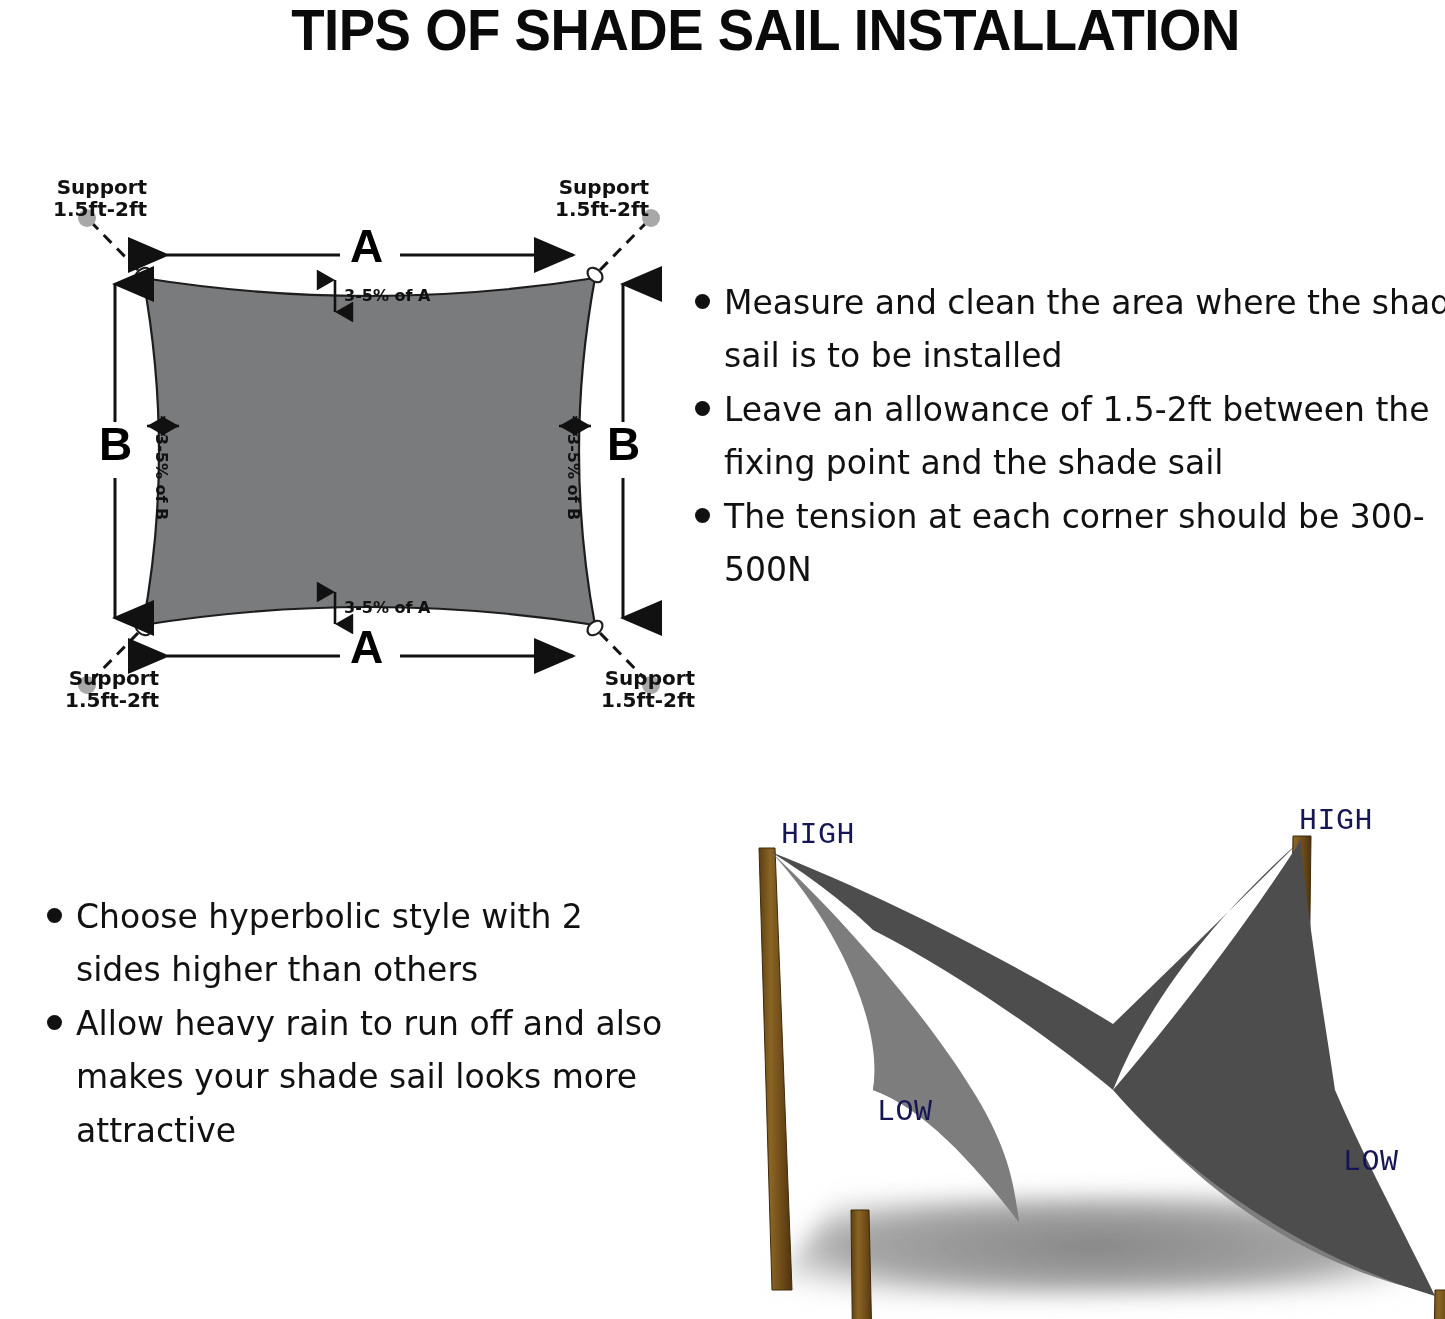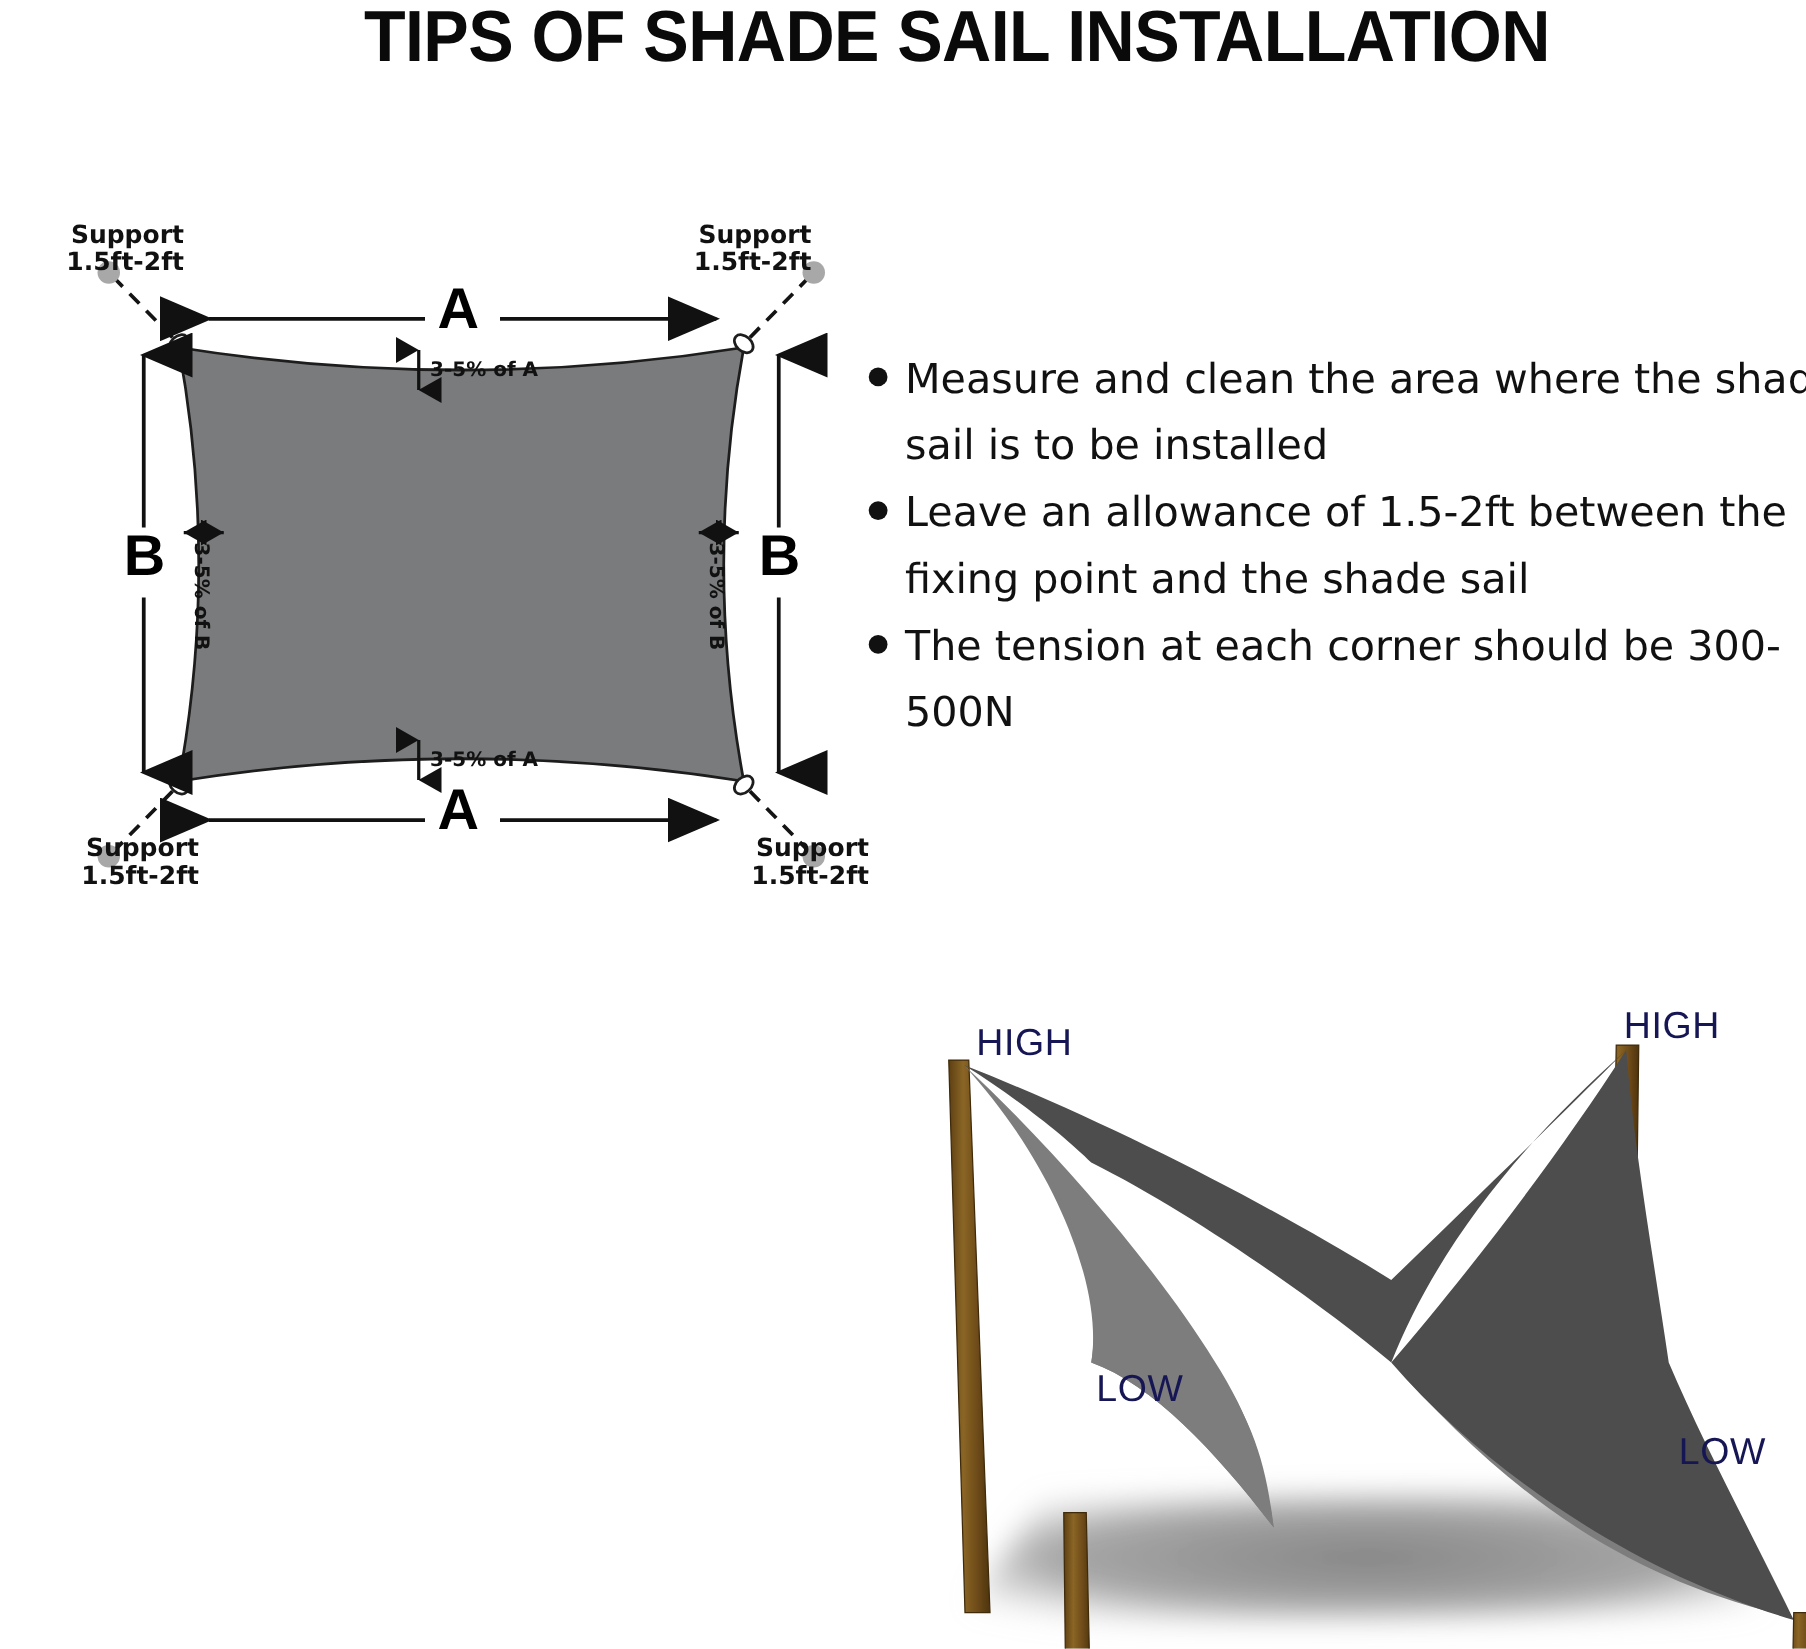--- a/index.html
+++ b/index.html
@@ -95,21 +95,21 @@
   #list-bottom .bullet-text{font-size:33px;line-height:1.62;}
   #list-bottom .bullet-dot{margin-top:18px;width:15px;height:15px;}
 
   
   #hyper-diagram{
     position:absolute;left:680px;top:790px;width:765px;height:529px;
   }
   #hyper-diagram svg{display:block;}
   .hl{
     position:absolute;
-    font-family:Liberation Sans, sans-serif;
+    font-family:Liberation Mono, monospace;
     font-size:30px;
     font-weight:normal;
     color:#161654;
     letter-spacing:0.5px;
     white-space:nowrap;
   }
 </style>
 </head>
 <body>
 
@@ -228,20 +228,30 @@
     <div class="bullet-row">
       <span class="bullet-dot"></span>
       <span class="bullet-text">Leave an allowance of 1.5-2ft between the fixing point and the shade sail</span>
     </div>
     <div class="bullet-row">
       <span class="bullet-dot"></span>
       <span class="bullet-text">The tension at each corner should be 300-500N</span>
     </div>
   </div>
 
+  <div class="bullet-list" id="list-bottom">
+    <div class="bullet-row">
+      <span class="bullet-dot"></span>
+      <span class="bullet-text">Choose hyperbolic style with 2 sides higher than others</span>
+    </div>
+    <div class="bullet-row">
+      <span class="bullet-dot"></span>
+      <span class="bullet-text">Allow heavy rain to run off and also makes your shade sail looks more attractive</span>
+    </div>
+  </div>
 
   <div id="hyper-diagram">
     <svg width="765" height="529" viewBox="0 0 765 529">
       <defs>
         <linearGradient id="postGrad" x1="0" y1="0" x2="1" y2="0">
           <stop offset="0%" stop-color="#5d3f12"></stop>
           <stop offset="35%" stop-color="#8a6525"></stop>
           <stop offset="70%" stop-color="#6d4a18"></stop>
           <stop offset="100%" stop-color="#4e340e"></stop>
         </linearGradient>

